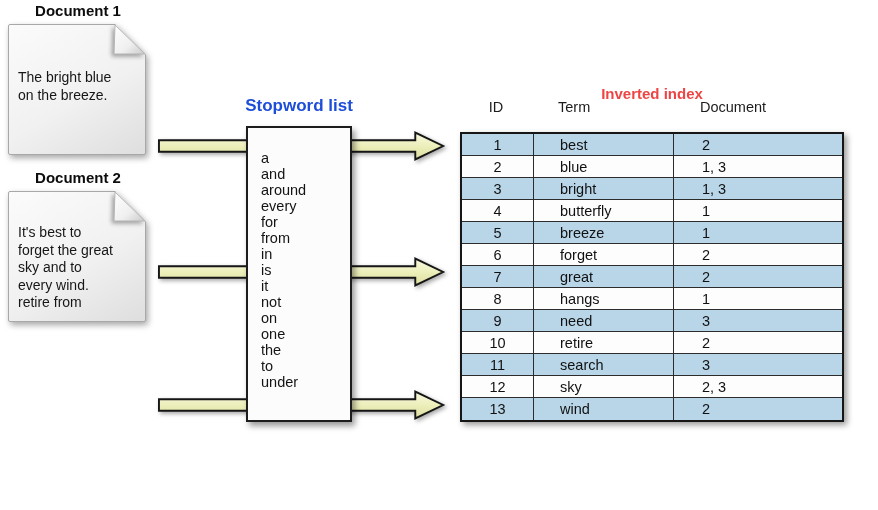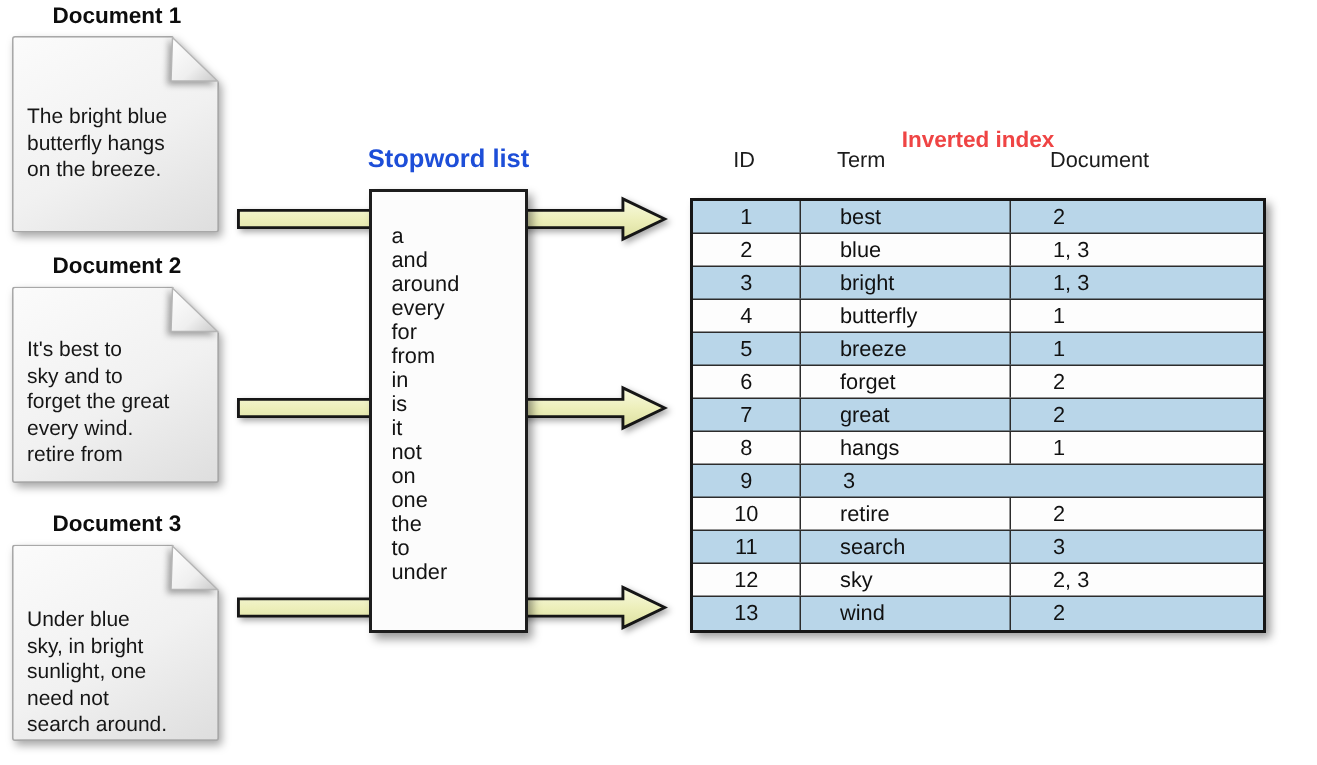--- a/index.html
+++ b/index.html
@@ -165,67 +165,48 @@
     </defs>
   </svg>
 
   <section class="doc doc-1">
     <div class="doc-title">Document 1</div>
     <div class="paper-wrap">
       <div class="paper">
         <div class="doc-text">
 
         <div class="doc-line">The bright blue</div>
-            <div class="doc-line">butterfly hangs</div>
             <div class="doc-line">on the breeze.</div>
           </div>
       </div>
       <svg class="fold" viewBox="0 0 33 32">
         <polygon points="2,1 32,30 1,30" fill="url(#foldGrad)" stroke="#b5b5b5" stroke-width="1"></polygon>
       </svg>
     </div>
   </section>
 
   <section class="doc doc-2">
     <div class="doc-title">Document 2</div>
     <div class="paper-wrap">
       <div class="paper">
         <div class="doc-text">
 
         <div class="doc-line">It's best to</div>
+            <div class="doc-line">forget the great</div>
             <div class="doc-line">sky and to</div>
-            <div class="doc-line">forget the great</div>
             <div class="doc-line">every wind.</div>
             <div class="doc-line">retire from</div>
           </div>
       </div>
       <svg class="fold" viewBox="0 0 33 32">
         <polygon points="2,1 32,30 1,30" fill="url(#foldGrad)" stroke="#b5b5b5" stroke-width="1"></polygon>
       </svg>
     </div>
   </section>
 
-  <section class="doc doc-3">
-    <div class="doc-title">Document 3</div>
-    <div class="paper-wrap">
-      <div class="paper">
-        <div class="doc-text">
-
-        <div class="doc-line">Under blue</div>
-            <div class="doc-line">sky, in bright</div>
-            <div class="doc-line">sunlight, one</div>
-            <div class="doc-line">need not</div>
-            <div class="doc-line">search around.</div>
-          </div>
-      </div>
-      <svg class="fold" viewBox="0 0 33 32">
-        <polygon points="2,1 32,30 1,30" fill="url(#foldGrad)" stroke="#b5b5b5" stroke-width="1"></polygon>
-      </svg>
-    </div>
-  </section>
 
   <svg class="arrow arrow-1" viewBox="0 0 300 32">
     <polygon points="1,10 268,10 268,2 297,16 268,30 268,22 1,22" fill="url(#arrowGrad)" stroke="#161616" stroke-width="2"></polygon>
   </svg>
   <svg class="arrow arrow-2" viewBox="0 0 300 32">
     <polygon points="1,10 268,10 268,2 297,16 268,30 268,22 1,22" fill="url(#arrowGrad)" stroke="#161616" stroke-width="2"></polygon>
   </svg>
   <svg class="arrow arrow-3" viewBox="0 0 300 32">
     <polygon points="1,10 268,10 268,2 297,16 268,30 268,22 1,22" fill="url(#arrowGrad)" stroke="#161616" stroke-width="2"></polygon>
   </svg>
@@ -303,20 +284,21 @@
       </div>
 
       <div class="index-row">
         <div class="c-id">8</div>
         <div class="c-term">hangs</div>
         <div class="c-doc">1</div>
       </div>
 
       <div class="index-row">
         <div class="c-id">9</div>
+        <div class="c-term">need</div>
         <div class="c-doc">3</div>
       </div>
 
       <div class="index-row">
         <div class="c-id">10</div>
         <div class="c-term">retire</div>
         <div class="c-doc">2</div>
       </div>
 
       <div class="index-row">

